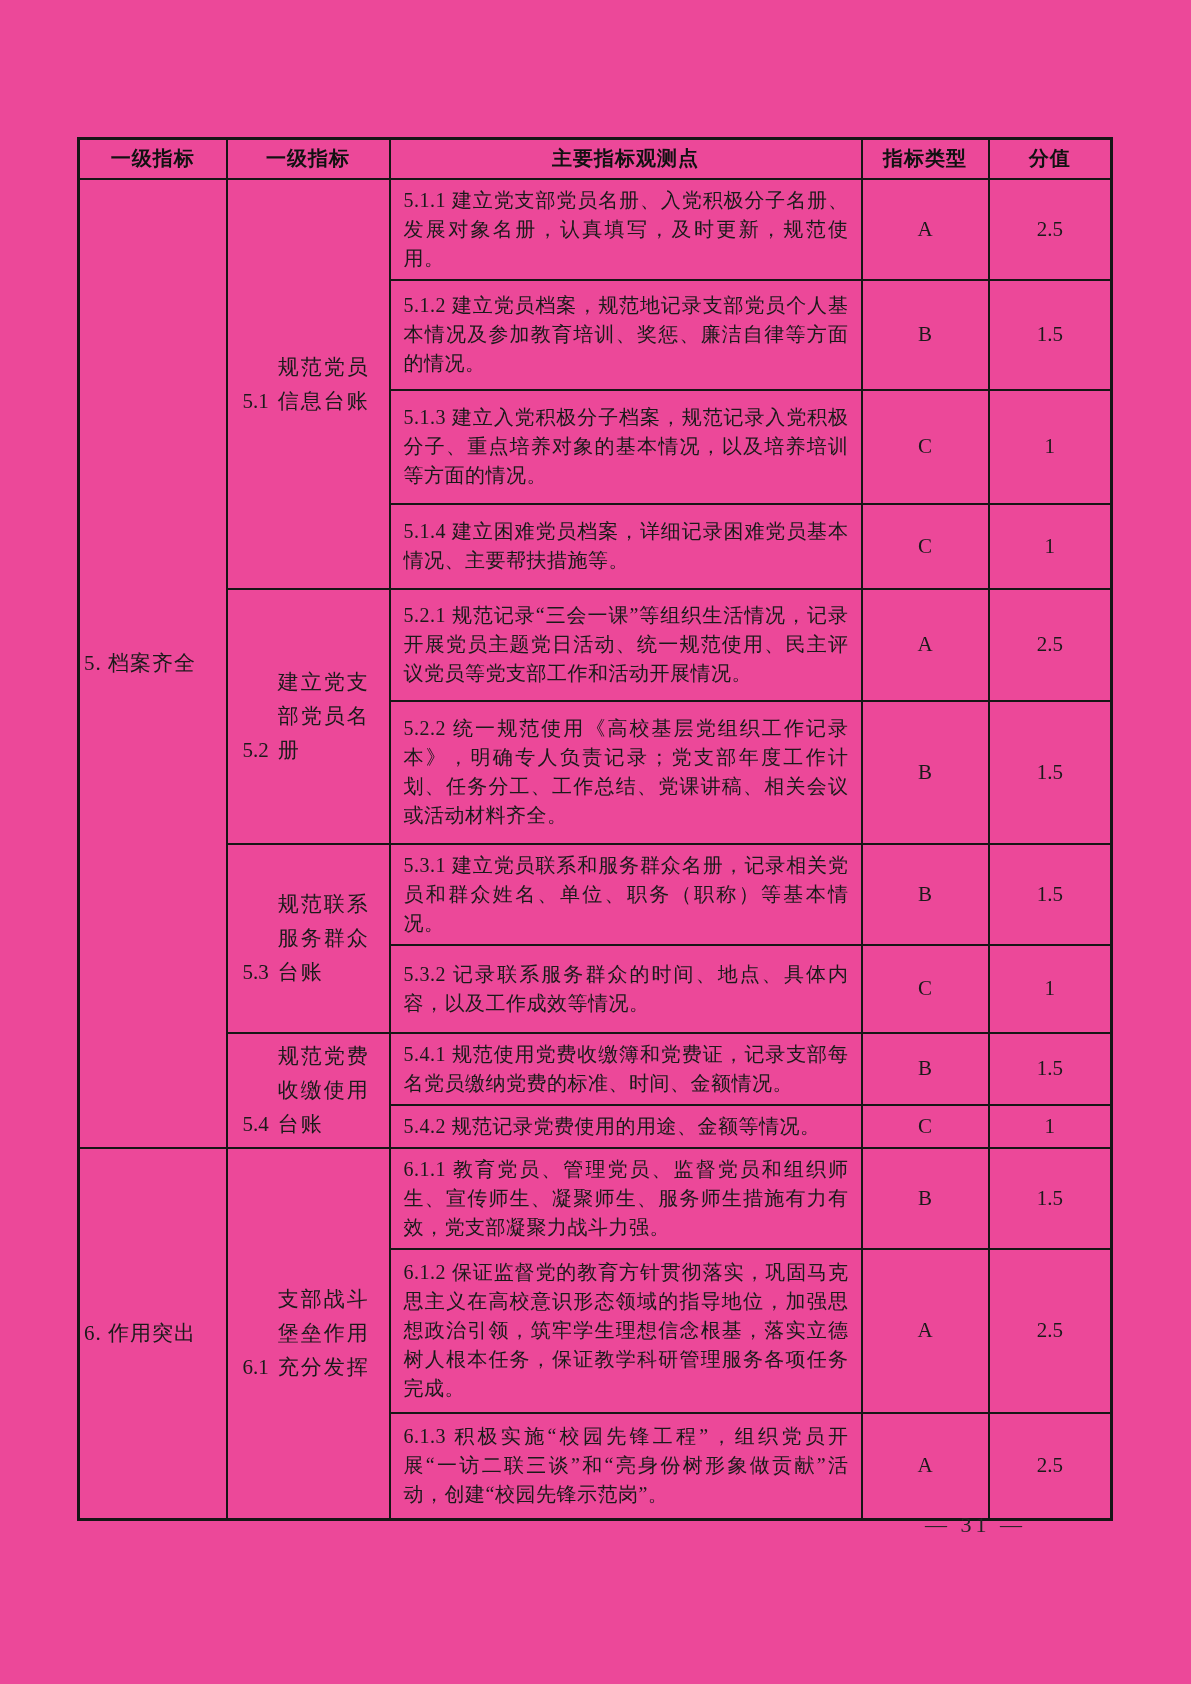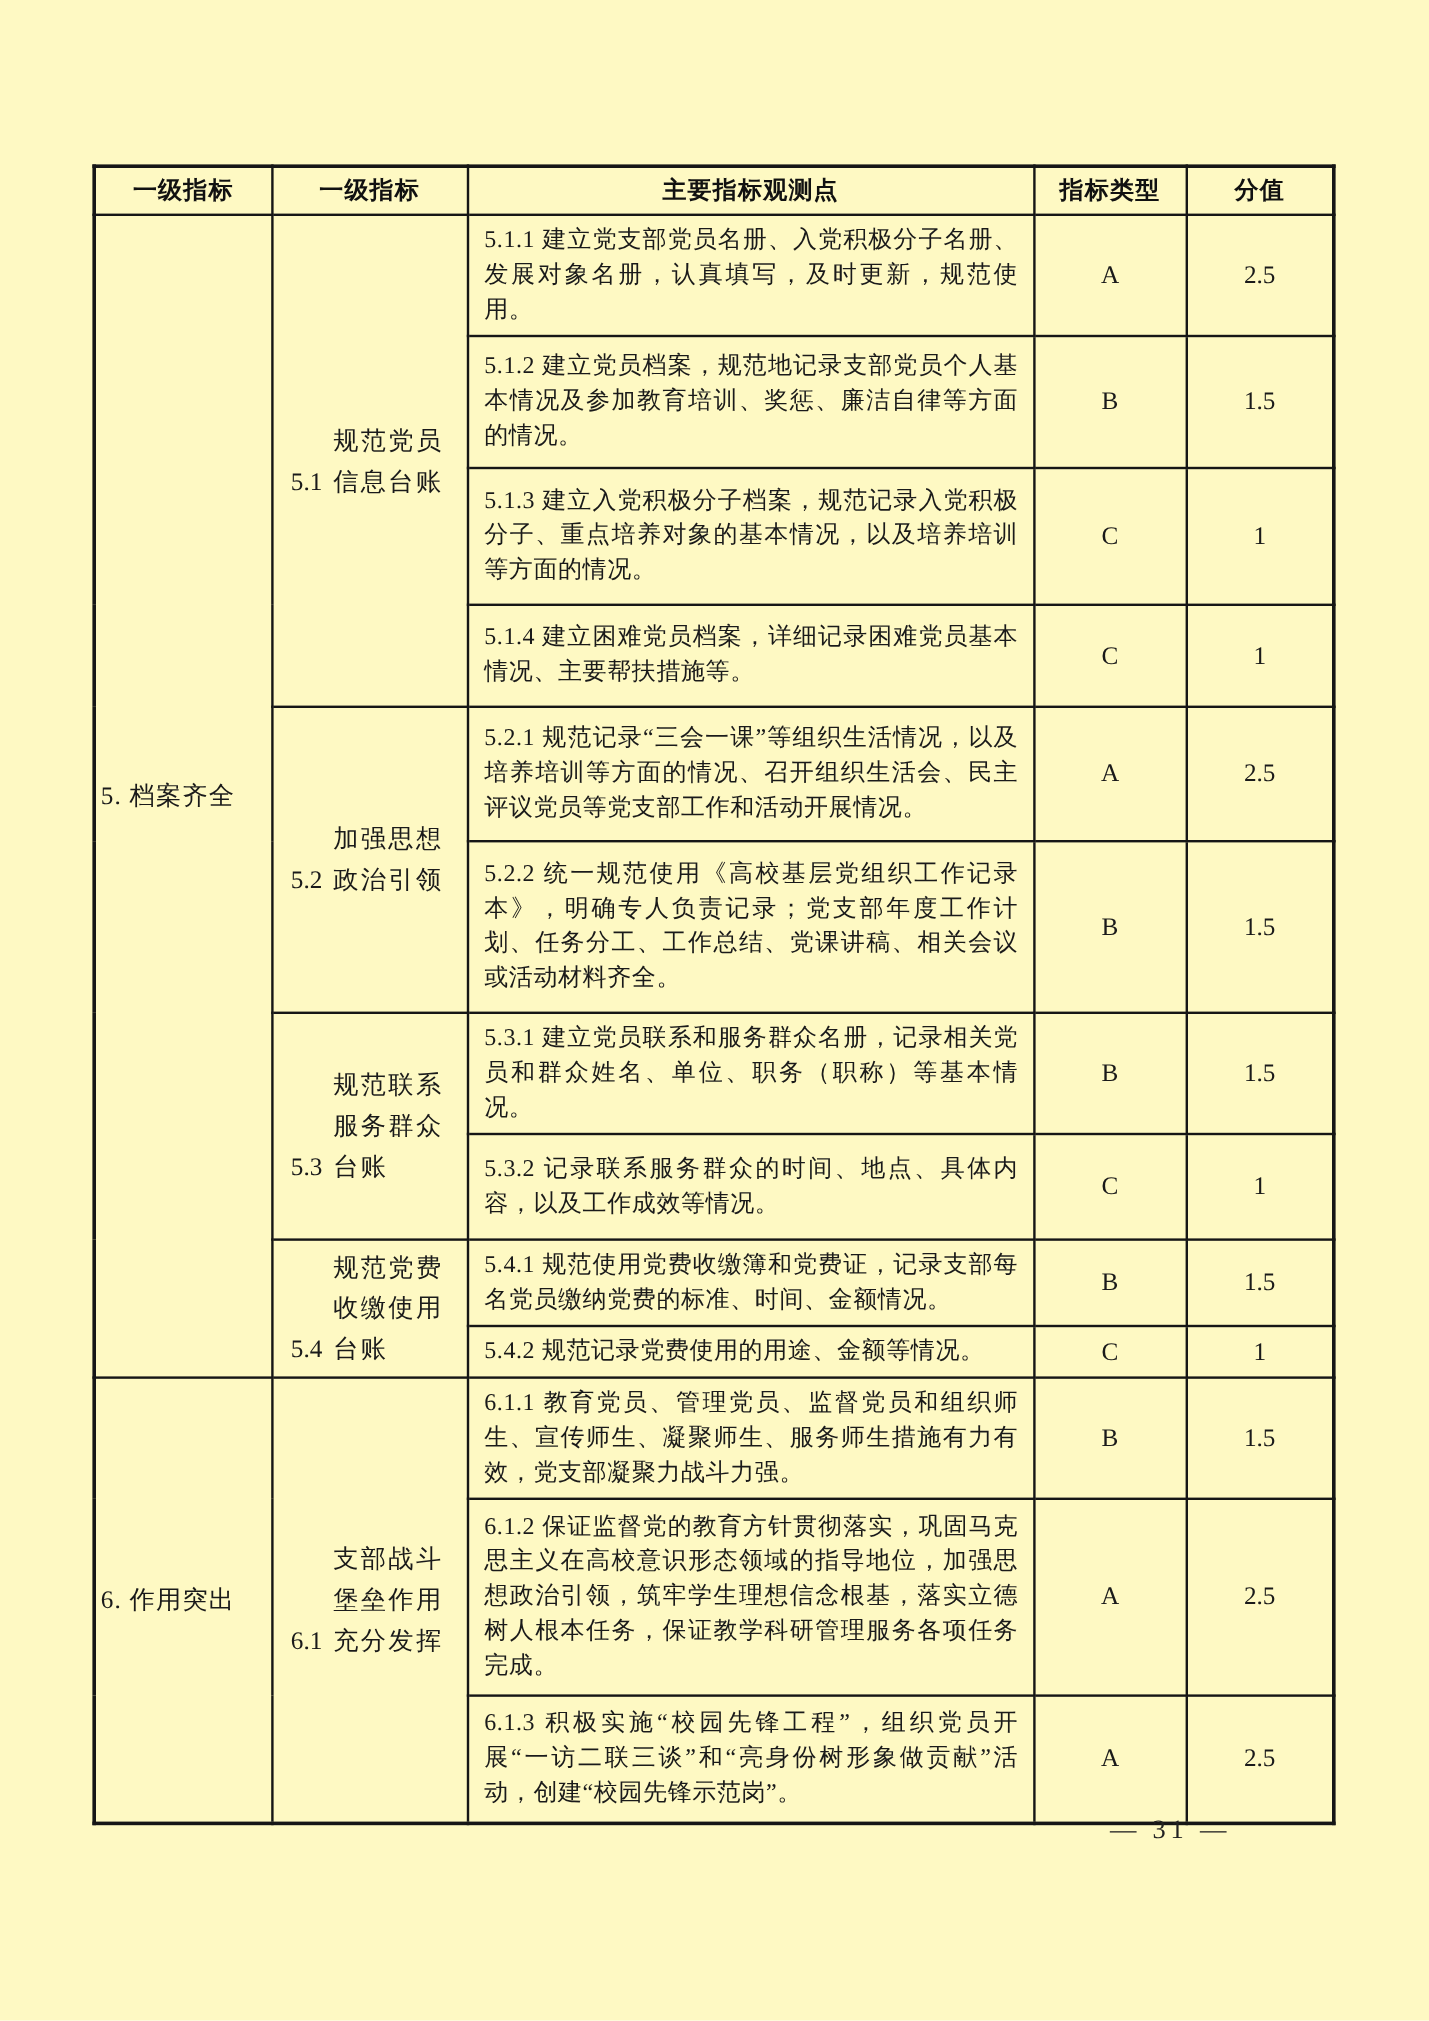--- a/index.html
+++ b/index.html
@@ -3,21 +3,21 @@
 <meta charset="utf-8">
 <style>
   * { margin: 0; padding: 0; box-sizing: border-box; }
   html, body { background: #ffffff; }
   body {
     width: 1191px; height: 1684px;
     position: relative;
     font-family: "Liberation Serif", "DejaVu Serif", serif;
     color: #1c1c1c;
   }
-  .page { position: absolute; inset: 0; background: #fef9c3; }
+  .page { position: absolute; inset: 0; background: #ec4899; }
 
   table.indicator-table {
     position: absolute;
     left: 77px; top: 137px;
     width: 1033px;
     border-collapse: collapse;
     table-layout: fixed;
     border: 3px solid #161616;
   }
   col.c1 { width: 148px; }
@@ -135,24 +135,24 @@
     <tr style="height:85px;">
       <td class="obs">5.1.4  建立困难党员档案，详细记录困难党员基本情况、主要帮扶措施等。</td>
       <td class="type">C</td>
       <td class="score">1</td>
     </tr>
 
     <tr style="height:112px;">
       <td class="lvl2" rowspan="2">
         <div class="l2wrap">
           <span class="l2num">5.2</span>
-          <span class="l2txt">加强思想政治引领</span>
-        </div>
-      </td>
-      <td class="obs">5.2.1  规范记录“三会一课”等组织生活情况，以及培养培训等方面的情况、召开组织生活会、民主评议党员等党支部工作和活动开展情况。</td>
+          <span class="l2txt">建立党支部党员名册</span>
+        </div>
+      </td>
+      <td class="obs">5.2.1  规范记录“三会一课”等组织生活情况，记录开展党员主题党日活动、统一规范使用、民主评议党员等党支部工作和活动开展情况。</td>
       <td class="type">A</td>
       <td class="score">2.5</td>
     </tr>
     <tr style="height:143px;">
       <td class="obs">5.2.2  统一规范使用《高校基层党组织工作记录本》，明确专人负责记录；党支部年度工作计划、任务分工、工作总结、党课讲稿、相关会议或活动材料齐全。</td>
       <td class="type">B</td>
       <td class="score">1.5</td>
     </tr>
 
     <tr style="height:94px;">

